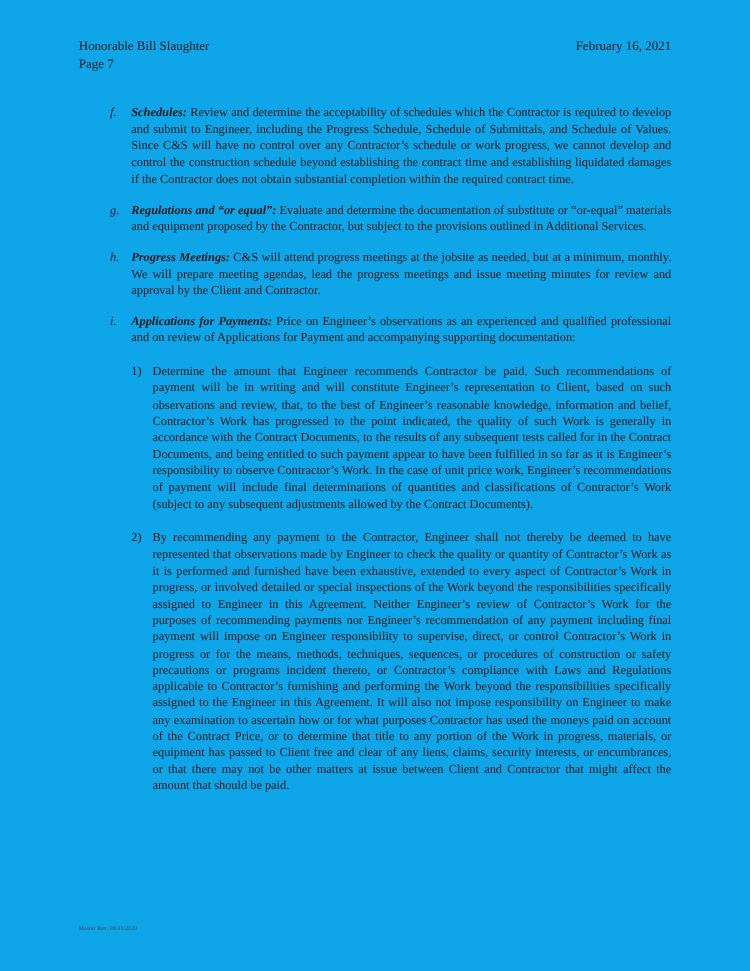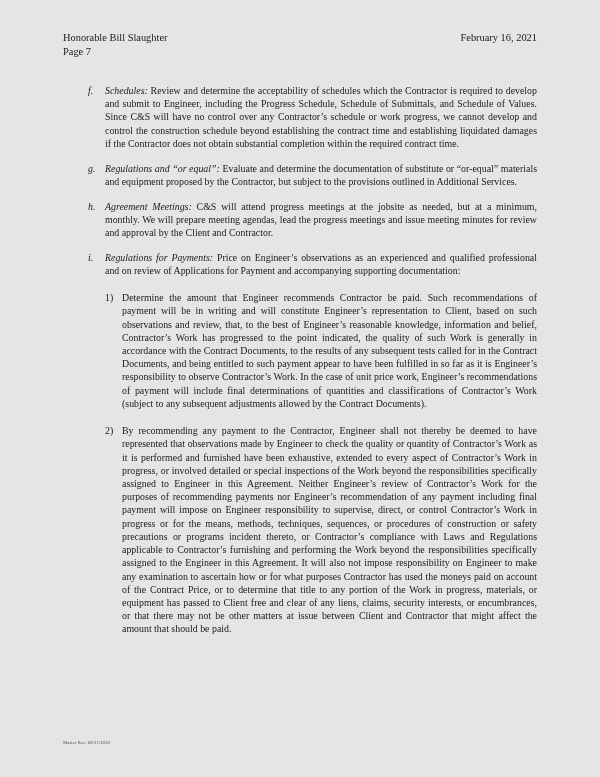--- a/index.html
+++ b/index.html
@@ -14,21 +14,21 @@
     position: relative;
     font-family: "Liberation Serif", "DejaVu Serif", serif;
     color: #1a1a1a;
     overflow: hidden;
   }
   .page {
     position: absolute;
     left: 0; top: 0;
     width: 600px;
     height: 777px;
-    background: #e5e5e5;
+    background: #0ea5e9;
   }
 
   
   .header {
     position: absolute;
     left: 63px;
     top: 31px;
     width: 474px;
     display: flex;
     justify-content: space-between;
@@ -68,20 +68,21 @@
   .item-marker {
     position: absolute;
     left: 25px;
     top: 0;
     width: 14px;
     font-style: italic;
     text-align: left;
   }
   .lead {
     font-style: italic;
+    font-weight: bold;
   }
 
   
   .subitem {
     position: relative;
     padding-left: 59px;
     margin-bottom: 11.5px;
     text-align: justify;
     text-justify: inter-word;
   }
@@ -128,26 +129,26 @@
       <span class="lead">Schedules:</span><span> Review and determine the acceptability of schedules which the Contractor is required to develop and submit to Engineer, including the Progress Schedule, Schedule of Submittals, and Schedule of Values.  Since C&amp;S will have no control over any Contractor’s schedule or work progress, we cannot develop and control the construction schedule beyond establishing the contract time and establishing liquidated damages if the Contractor does not obtain substantial completion within the required contract time.</span>
     </div>
 
     <div class="item">
       <span class="item-marker">g.</span>
       <span class="lead">Regulations and “or equal”:</span><span> Evaluate and determine the documentation of substitute or “or-equal” materials and equipment proposed by the Contractor, but subject to the provisions outlined in Additional Services.</span>
     </div>
 
     <div class="item">
       <span class="item-marker">h.</span>
-      <span class="lead">Agreement Meetings:</span><span> C&amp;S will attend progress meetings at the jobsite as needed, but at a minimum, monthly.  We will prepare meeting agendas, lead the progress meetings and issue meeting minutes for review and approval by the Client and Contractor.</span>
+      <span class="lead">Progress Meetings:</span><span> C&amp;S will attend progress meetings at the jobsite as needed, but at a minimum, monthly.  We will prepare meeting agendas, lead the progress meetings and issue meeting minutes for review and approval by the Client and Contractor.</span>
     </div>
 
     <div class="item">
       <span class="item-marker">i.</span>
-      <span class="lead">Regulations for Payments:</span><span>  Price on Engineer’s observations as an experienced and qualified professional and on review of Applications for Payment and accompanying supporting documentation:</span>
+      <span class="lead">Applications for Payments:</span><span>  Price on Engineer’s observations as an experienced and qualified professional and on review of Applications for Payment and accompanying supporting documentation:</span>
     </div>
 
     <div class="subitem gap-before-sub">
       <span class="subitem-marker">1)</span>
       <span>Determine the amount that Engineer recommends Contractor be paid.  Such recommendations of payment will be in writing and will constitute Engineer’s representation to Client, based on such observations and review, that, to the best of Engineer’s reasonable knowledge, information and belief, Contractor’s Work has progressed to the point indicated, the quality of such Work is generally in accordance with the Contract Documents, to the results of any subsequent tests called for in the Contract Documents, and being entitled to such payment appear to have been fulfilled in so far as it is Engineer’s responsibility to observe Contractor’s Work.  In the case of unit price work, Engineer’s recommendations of payment will include final determinations of quantities and classifications of Contractor’s Work (subject to any subsequent adjustments allowed by the Contract Documents).</span>
     </div>
 
     <div class="subitem gap-before-sub">
       <span class="subitem-marker">2)</span>
       <span>By recommending any payment to the Contractor, Engineer shall not thereby be deemed to have represented that observations made by Engineer to check the quality or quantity of Contractor’s Work as it is performed and furnished have been exhaustive, extended to every aspect of Contractor’s Work in progress, or involved detailed or special inspections of the Work beyond the responsibilities specifically assigned to Engineer in this Agreement.  Neither Engineer’s review of Contractor’s Work for the purposes of recommending payments nor Engineer’s recommendation of any payment including final payment will impose on Engineer responsibility to supervise, direct, or control Contractor’s Work in progress or for the means, methods, techniques, sequences, or procedures of construction or safety precautions or programs incident thereto, or Contractor’s compliance with Laws and Regulations applicable to Contractor’s furnishing and performing the Work beyond the responsibilities specifically assigned to the Engineer in this Agreement.  It will also not impose responsibility on Engineer to make any examination to ascertain how or for what purposes Contractor has used the moneys paid on account of the Contract Price, or to determine that title to any portion of the Work in progress, materials, or equipment has passed to Client free and clear of any liens, claims, security interests, or encumbrances, or that there may not be other matters at issue between Client and Contractor that might affect the amount that should be paid.</span>

